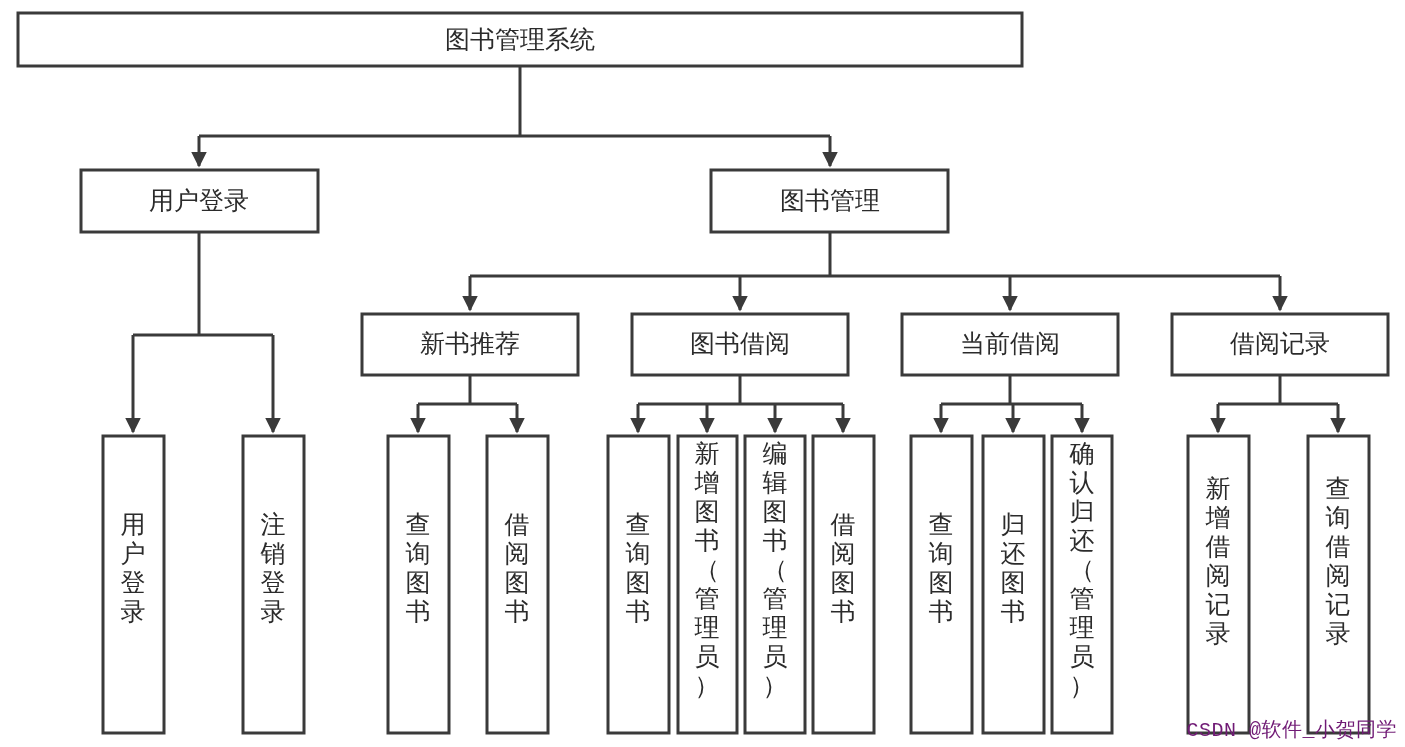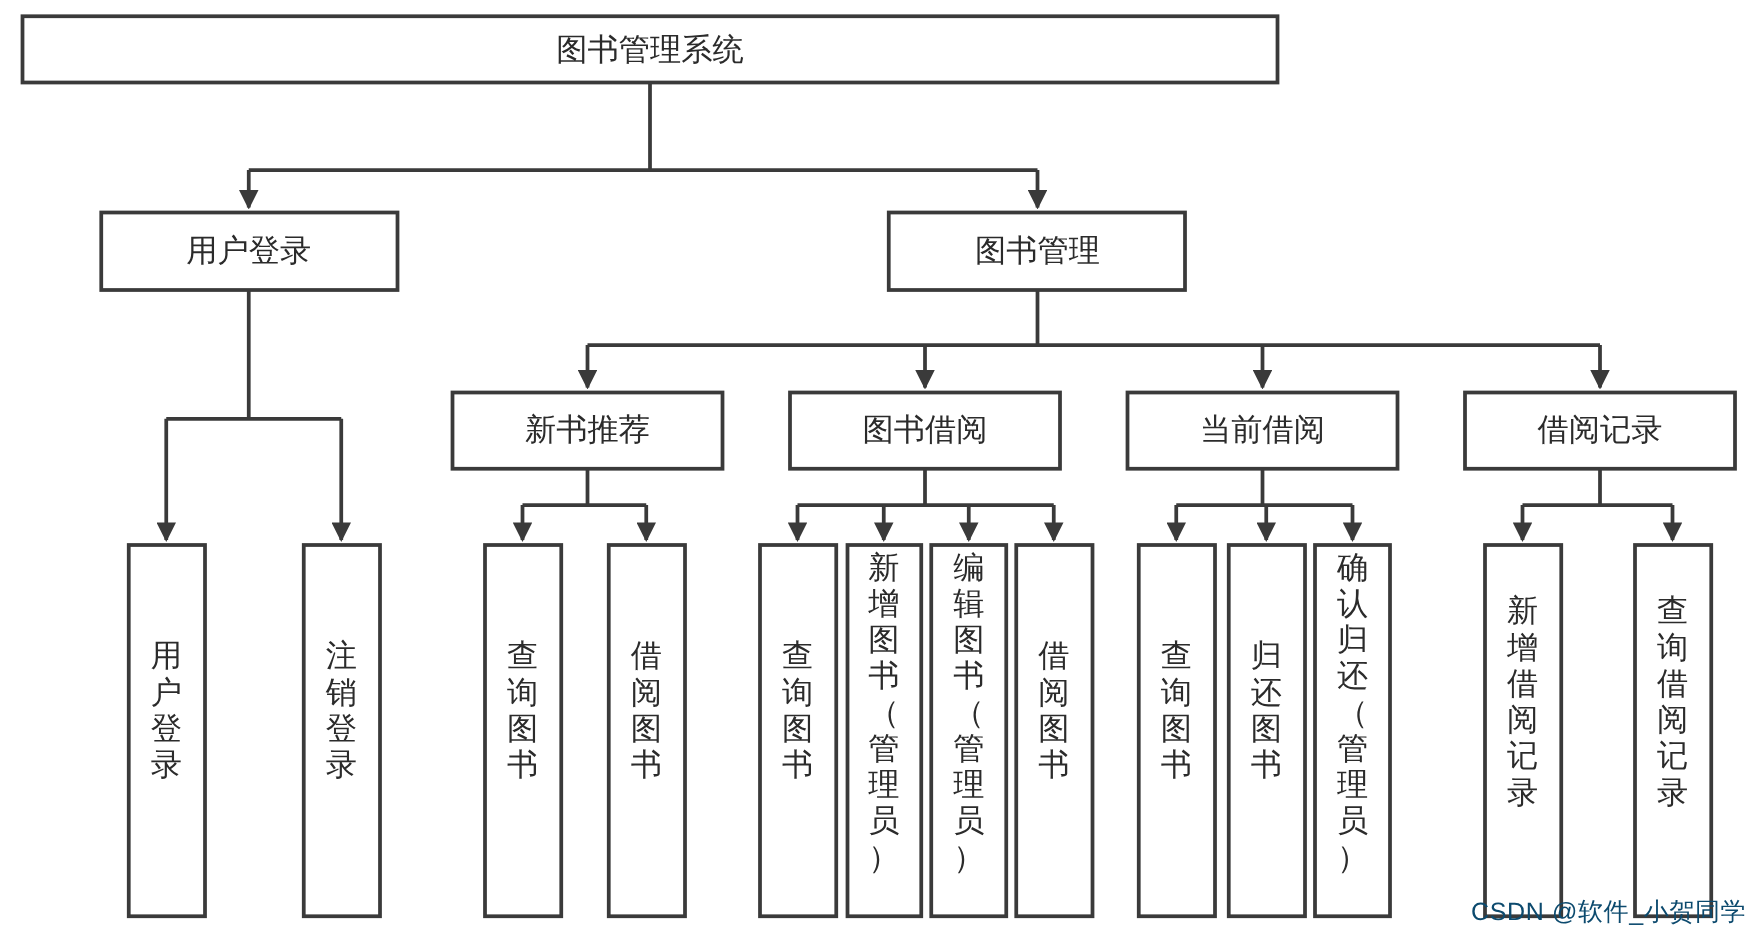--- a/index.html
+++ b/index.html
@@ -15,22 +15,22 @@
     font-family:"DejaVu Sans","Liberation Sans",sans-serif;
     fill:#2b2b2b;font-size:25px;text-anchor:middle;
     dominant-baseline:middle;
   }
   .leaf-label{
     font-family:"DejaVu Sans","Liberation Sans",sans-serif;
     fill:#2b2b2b;font-size:25px;text-anchor:middle;
   }
   .watermark{
     position:absolute;right:8px;bottom:4px;
-    font-family:Liberation Sans, sans-serif;
-    font-size:20px;color:#0c4a6e;white-space:nowrap;
+    font-family:Liberation Mono, monospace;
+    font-size:20px;color:#701a75;white-space:nowrap;
     letter-spacing:0.5px;user-select:none;
   }
 </style>
 </head>
 <body>
 
 <svg id="canvas" viewBox="0 0 1405 747">
   <defs>
     <marker id="arrow" viewBox="0 0 10 10" refX="9" refY="5" markerWidth="5.2" markerHeight="5.2" orient="auto-start-reverse">
       <path d="M 0 0 L 10 5 L 0 10 z" class="arrow-head"></path>

